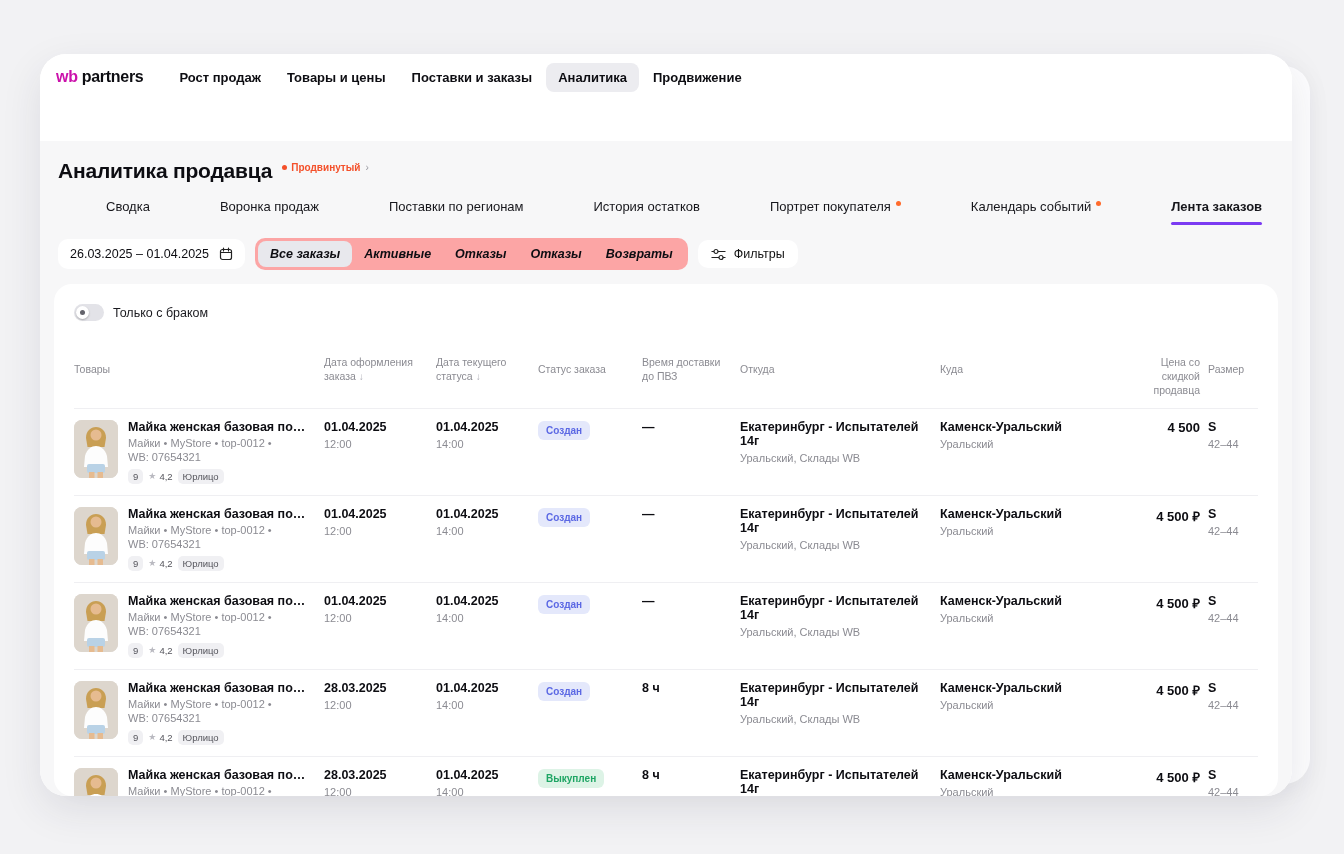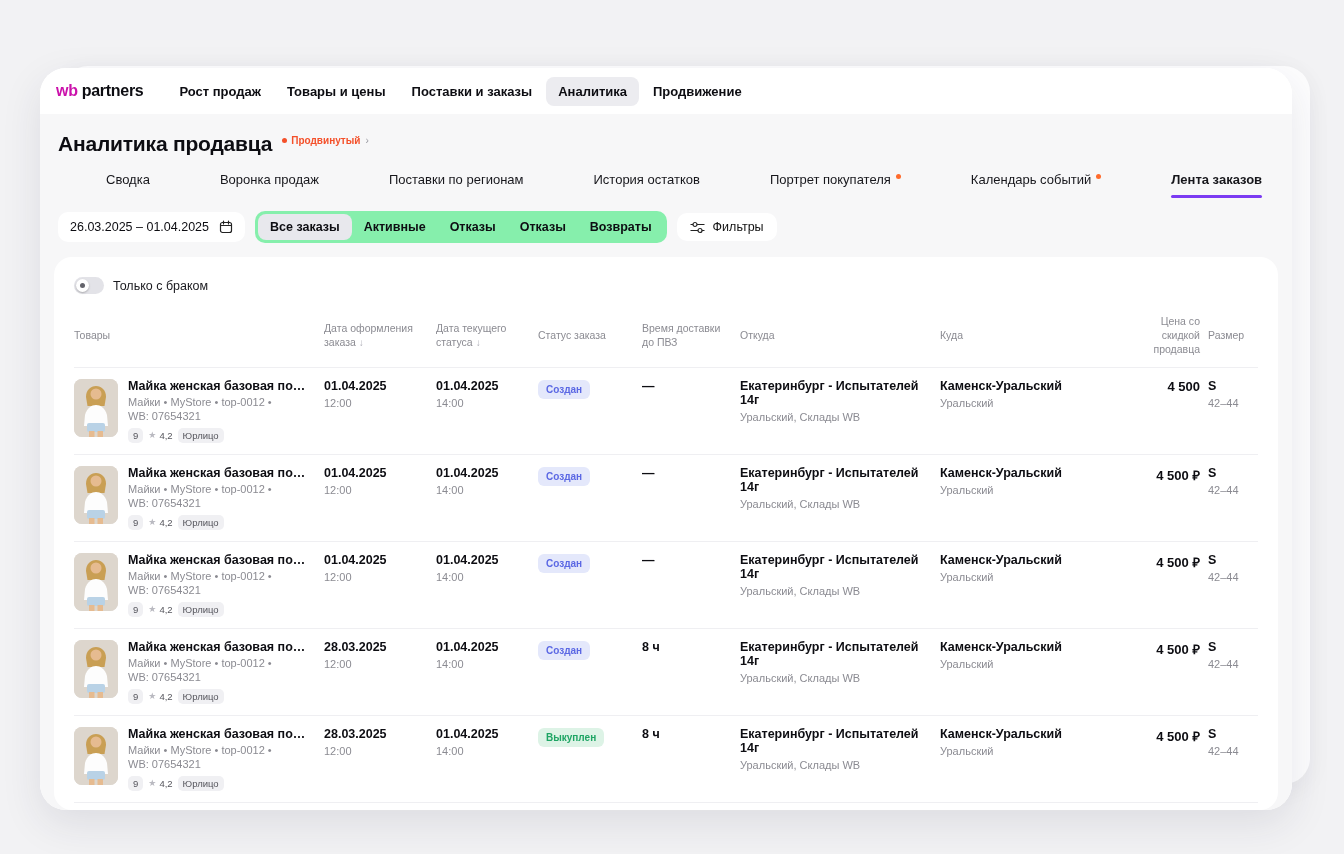--- a/index.html
+++ b/index.html
@@ -9,24 +9,24 @@
     background:#f2f2f4;
     position:relative;
     overflow:hidden;
     color:#111;
   }
   .sheet-behind{
     position:absolute; left:62px; top:66px; width:1248px; height:718px;
     background:#fdfdfe; border-radius:26px; box-shadow:0 6px 24px rgba(30,30,60,.05);
   }
   .app-card{
-    position:absolute; left:40px; top:68px; width:1252px; height:742px;
+    position:absolute; left:40px; top:54px; width:1252px; height:742px;
     background:#fff; border-radius:26px; overflow:hidden;
     box-shadow:0 14px 40px rgba(35,35,65,.10);
-    display:flex; flex-direction:column;
+    display:flex; flex-direction:column;gap:41px;
   }
   
   .topnav{ height:46px; display:flex; align-items:center; padding:0 16px; background:#fff; flex-shrink:0;}
   .logo{ font-weight:700; font-size:16px; letter-spacing:-.3px; margin-right:24px; cursor:pointer;}
   .logo .wb{ color:var(--brand,#cb11ab); }
   .logo .partners{ color:#0d0d12; }
   .nav-item{ font-size:13px; font-weight:700; color:#0d0d12; padding:7px 12px; border-radius:8px; margin-right:2px; cursor:pointer; white-space:nowrap;}
   .nav-item.active{ background:#ececf0; }
   
   .content{ flex:1; background:#f7f7f8; padding:12px 14px 0; display:flex; flex-direction:column; overflow:hidden;}
@@ -37,36 +37,36 @@
   .plan .plabel{ font-size:10px; font-weight:600; color:var(--plan,#f4502a);}
   .plan .pchev{ font-size:10px; color:#9a9aa2; margin-left:1px;}
   .tabs{ display:flex; gap:22px; padding:16px 4px 0;}
   .tab{ font-size:13px; color:#17171c; padding-bottom:11px; position:relative; cursor:pointer; display:flex; gap:5px; align-items:flex-start; white-space:nowrap;margin-left:48px;}
   .tab.active{ font-weight:700;}
   .tab.active::after{ content:""; position:absolute; left:0; right:0; bottom:0; height:3px; border-radius:3px; background:var(--accent,#7b3bf2);}
   .tab .tdot{ width:5px; height:5px; border-radius:50%; background:var(--dot,#ff6b2c); margin-top:2px;}
   
   .filter-row{ display:flex; gap:10px; padding:13px 4px 0; align-items:center;}
   .date-picker{ background:#fff; border-radius:10px; padding:8px 12px; display:flex; align-items:center; gap:10px; font-size:12.5px; color:#0d0d12; cursor:pointer;}
-  .segments{ background:#86efac; border-radius:10px; padding:3px; display:flex;}
+  .segments{ background:#fca5a5; border-radius:10px; padding:3px; display:flex;font-style:italic;}
   .segment{ font-size:12.5px; font-weight:600; padding:6px 12px; border-radius:8px; color:#0d0d12; cursor:pointer; white-space:nowrap;}
   .segment.active{ background:#e8e8ed; font-weight:700;}
   .filters-btn{ background:#fff; border-radius:10px; padding:7px 13px; display:flex; gap:8px; align-items:center; font-size:12.5px; font-weight:400; cursor:pointer;}
   
   .table-card{ margin-top:14px; background:#fff; border-radius:18px; flex:1; padding-top:12px; overflow:hidden;}
   .toggle-row{ display:flex; align-items:center; gap:9px; padding:8px 20px 16px;}
   .switch{ width:30px; height:17px; border-radius:9px; background:#e3e3e8; position:relative; cursor:pointer; flex-shrink:0;}
   .knob{ position:absolute; left:2px; top:2px; width:13px; height:13px; border-radius:50%; background:#fff; box-shadow:0 1px 2px rgba(0,0,0,.25);}
   .knob::after{ content:""; position:absolute; left:4px; top:4px; width:5px; height:5px; border-radius:50%; background:#63636b;}
   .toggle-label{ font-size:12.5px; color:#1a1a1f;}
   .grid{ display:grid; grid-template-columns:250px 112px 102px 104px 98px 200px 184px 84px 50px; margin:0 20px;}
   .thead{ padding:4px 0 10px; align-items:center;}
   .th{ font-size:10.5px; color:#8b8b92; line-height:1.35; padding-right:10px;}
   .th .sort{ color:#b0b0b8; font-size:10px;}
-  .th.right{ text-align:right; padding-right:8px;}
+  .th.right{ text-align:right; padding-right:8px;margin-top:14px;}
   .trow{ border-top:1px solid #efeff2; padding:11px 0; min-height:78px; align-items:flex-start; cursor:pointer;}
   .cell{ padding-right:10px;}
   .product{ display:flex; gap:10px;}
   .thumb{ width:44px; height:58px; border-radius:8px; overflow:hidden; flex-shrink:0; background:#ded8d0;}
   .thumb svg{ display:block; width:44px; height:58px;}
   .pname{ font-size:12.5px; font-weight:700; color:#0d0d12; white-space:nowrap; overflow:hidden; text-overflow:ellipsis; max-width:185px;}
   .pmeta{ font-size:11px; color:#8b8b92; margin-top:3px;}
   .pwb{ font-size:11px; color:#8b8b92; margin-top:2px;}
   .pbadges{ display:flex; gap:5px; margin-top:6px; align-items:center;}
   .pill{ background:#f0f0f3; border-radius:5px; font-size:9.5px; color:#55555c; padding:2px 5px;}

